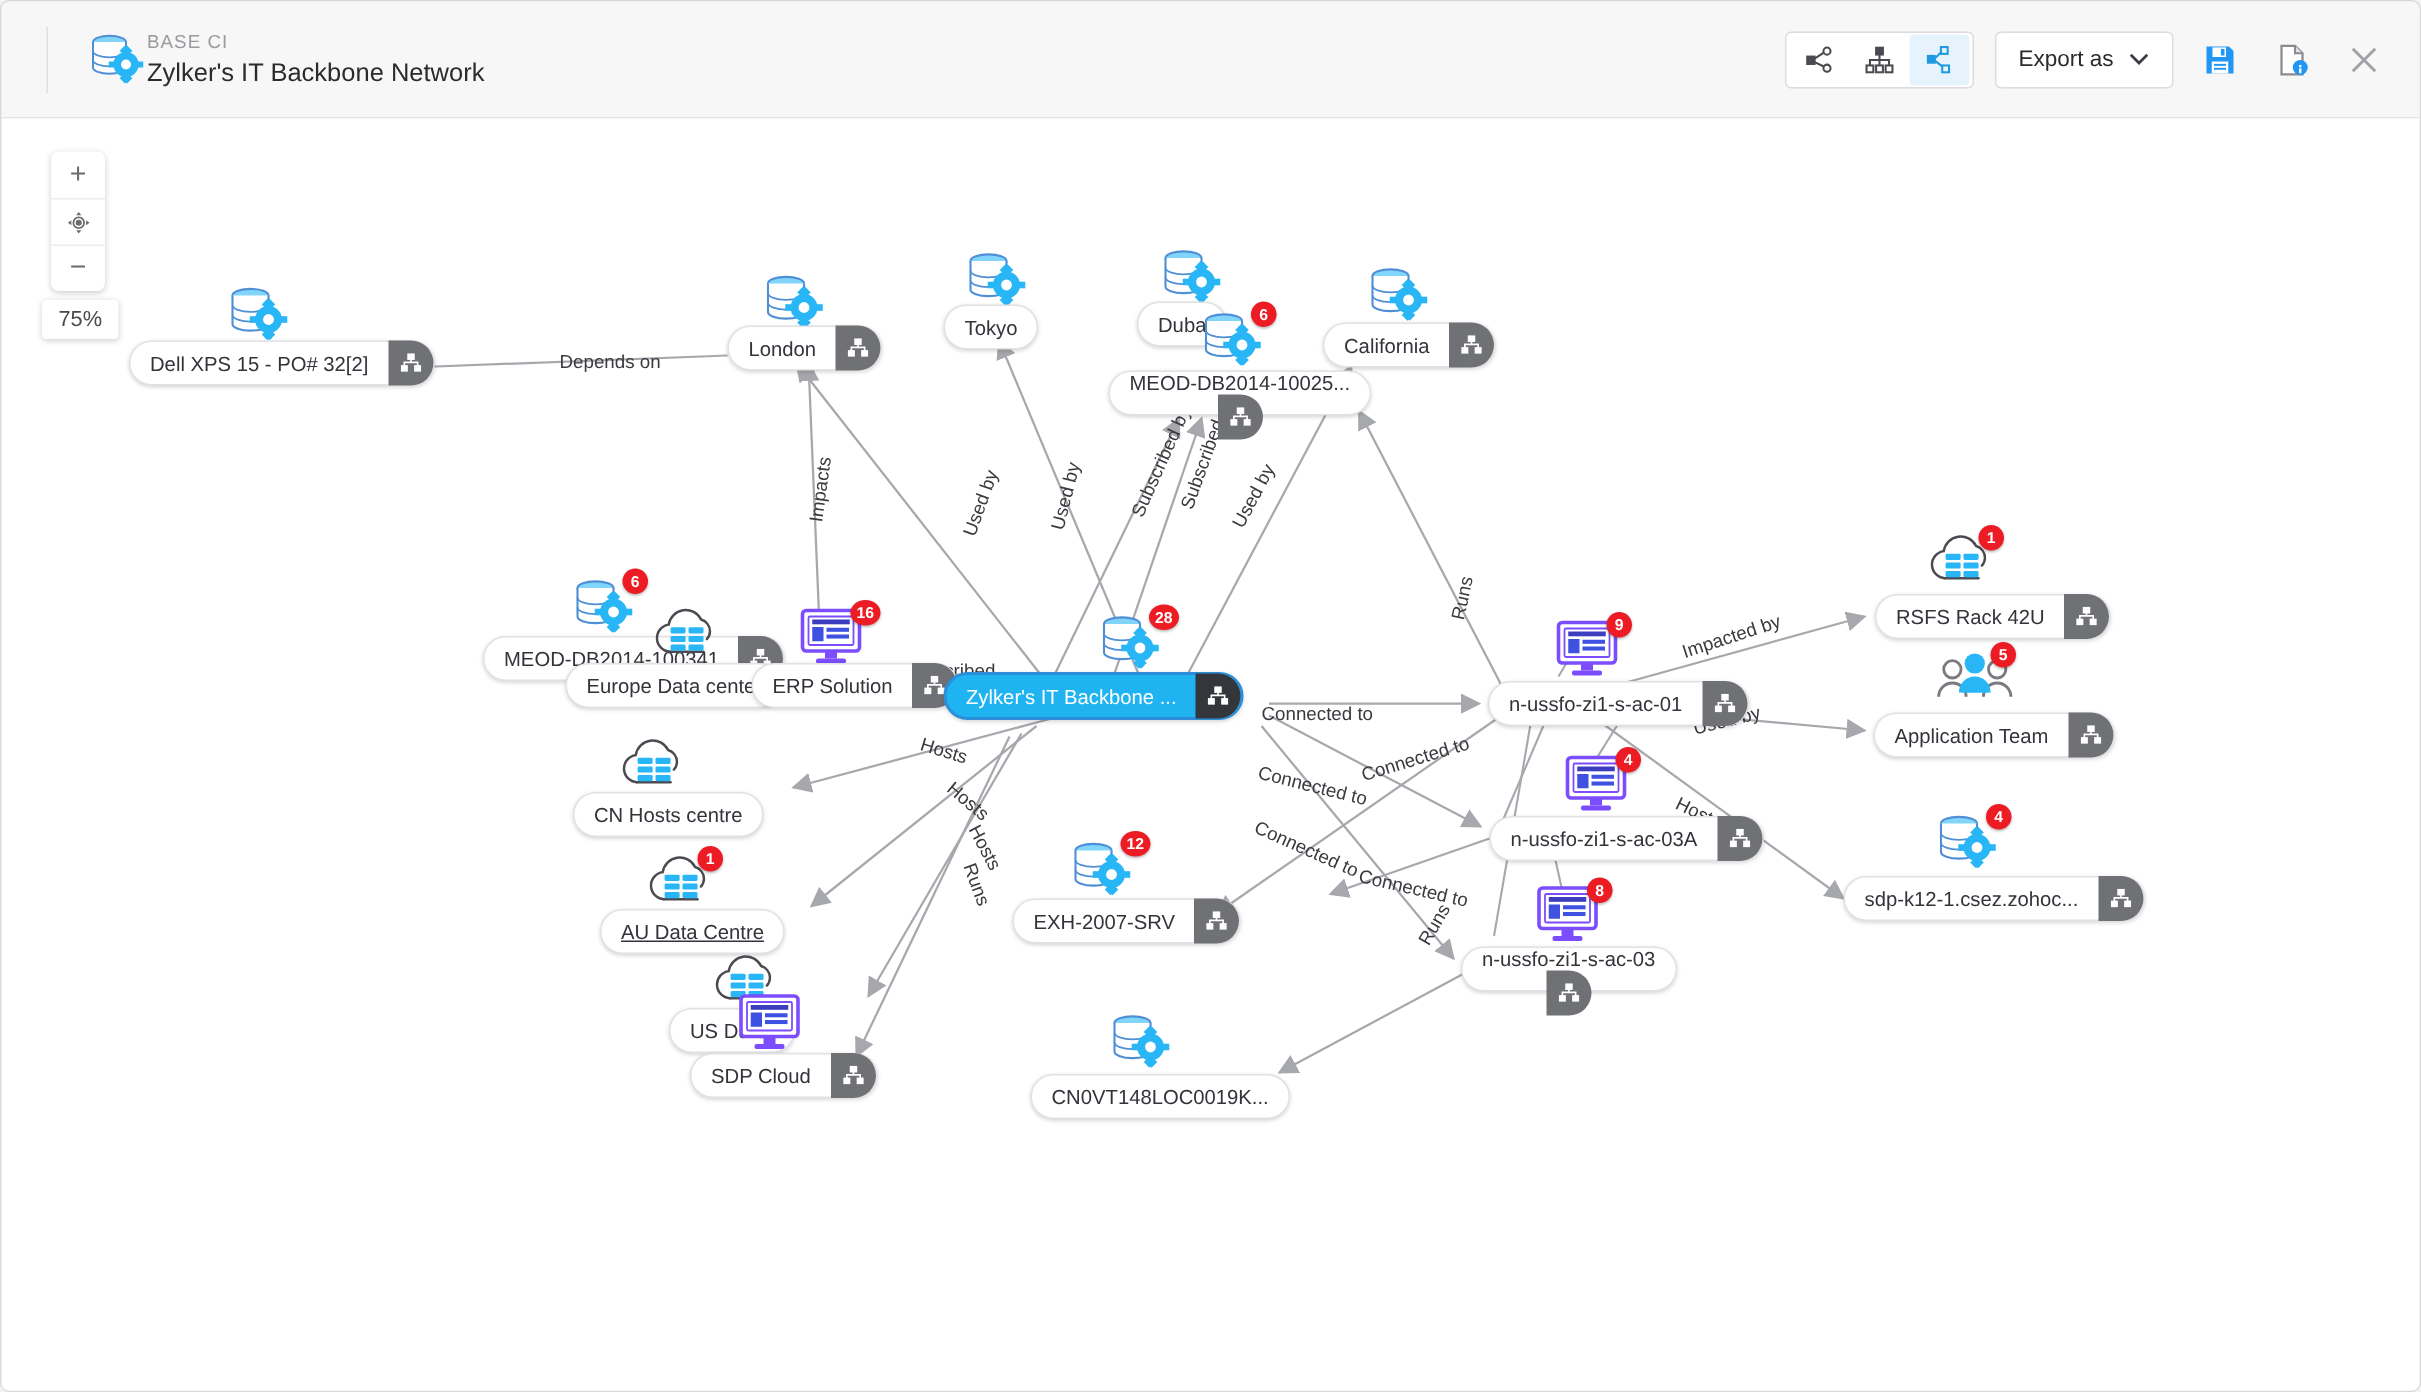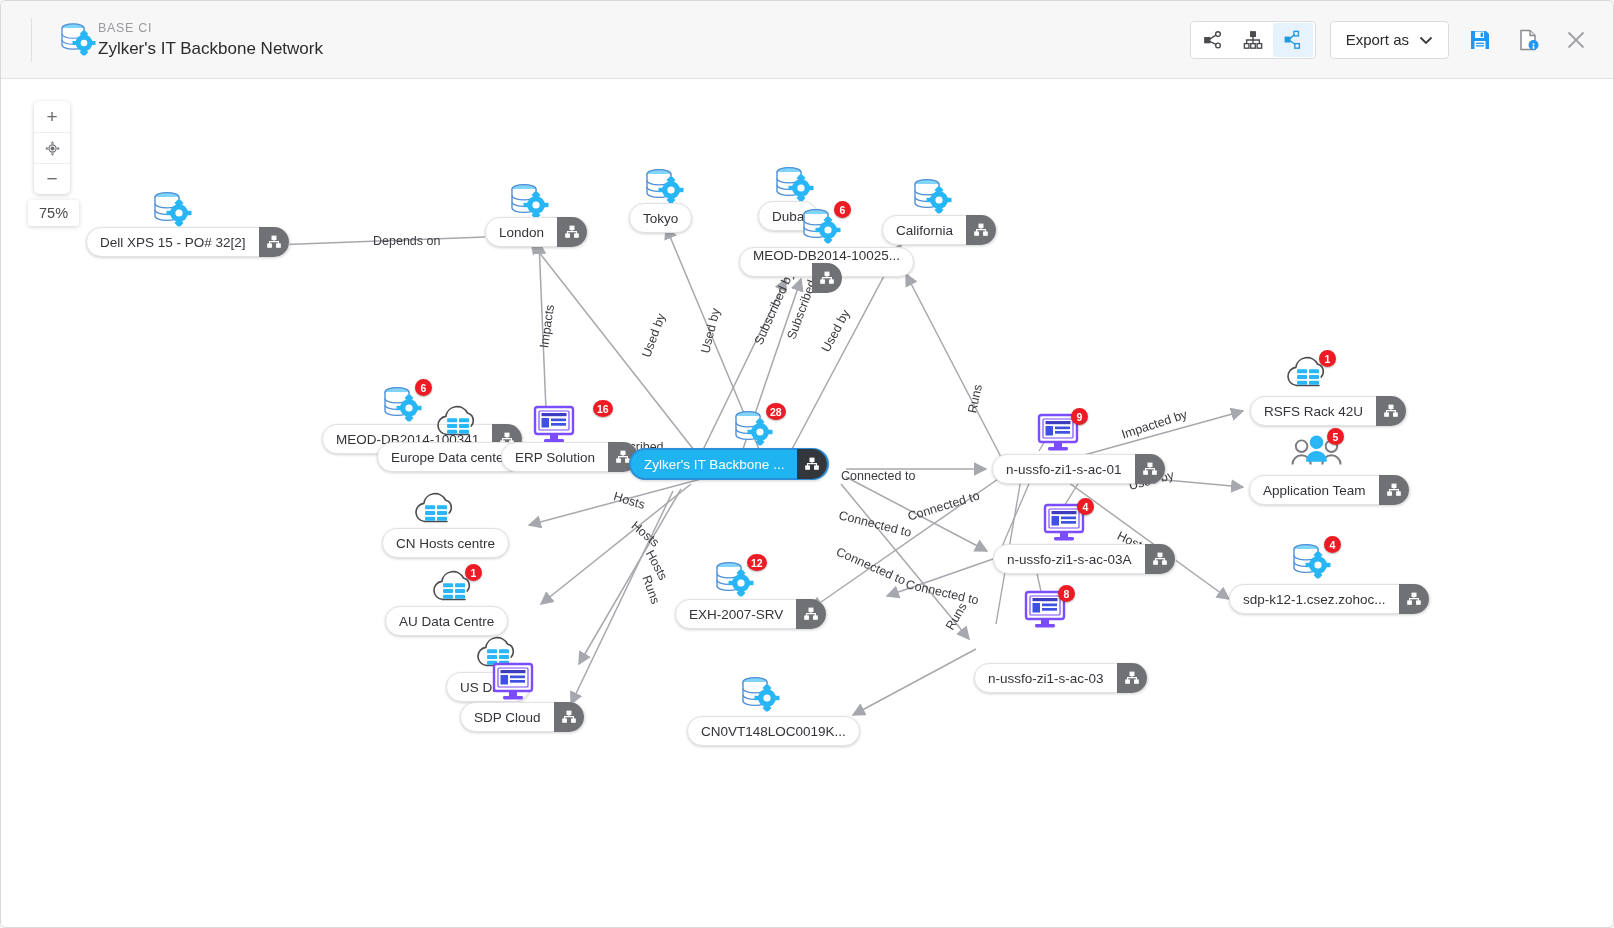--- a/index.html
+++ b/index.html
@@ -551,21 +551,21 @@
         </div>
         <div class="nodeicon" style="left: 530px; top: 324px;"><svg viewBox="0 0 46 44" width="46" height="44">
       <rect x="4" y="4" width="38" height="27" rx="2.5" fill="#fff" stroke="#7c4dff" stroke-width="2.4"></rect>
       <rect x="8" y="8" width="30" height="19" rx="1" fill="#fff" stroke="#7c4dff" stroke-width="1.2"></rect>
       <rect x="10.5" y="10" width="25" height="3.2" fill="#3d3dbf"></rect>
       <rect x="10.5" y="15" width="7.5" height="9.5" fill="#3f51e0"></rect>
       <rect x="20" y="15.5" width="15" height="2.7" fill="#3f51e0"></rect>
       <rect x="20" y="20" width="15" height="2.7" fill="#3f51e0"></rect>
       <rect x="19" y="31" width="8" height="5" fill="#7c4dff"></rect>
       <rect x="13" y="36" width="20" height="3.4" rx="1.4" fill="#7c4dff"></rect>
-    </svg><div class="badge" style="left: 36px; top: -3px; margin-left: 26px;">16</div></div>
+    </svg><div class="badge" style="left: 36px; top: -3px;">16</div></div>
         <div class="pill" style="left: 500px; top: 363px;">
           <span class="lbl">ERP Solution</span>
           <span class="expander">
             <svg viewBox="0 0 18 18" width="14" height="14" fill="none" stroke="#ffffff" stroke-width="1.4">
     <rect x="6.5" y="1.5" width="5" height="4.2" fill="#fff"></rect>
     <rect x="1" y="11.5" width="4.6" height="4.2" fill="#fff"></rect>
     <rect x="12.4" y="11.5" width="4.6" height="4.2" fill="#fff"></rect>
     <path d="M9 5.7 v2.8 M3.3 11.5 v-3 h11.4 v3"></path>
   </svg>
           </span>
@@ -620,21 +620,21 @@
       <path d="M36.5 34 H13" fill="none" stroke="#4a4a50" stroke-width="1.7" stroke-linecap="round"></path>
       <g fill="#29b6f6">
         <rect x="13.5" y="17" width="10.5" height="4.3" rx="1"></rect>
               <rect x="26" y="17" width="10.5" height="4.3" rx="1"></rect>
         <rect x="13.5" y="23" width="10.5" height="4.3" rx="1"></rect>
               <rect x="26" y="23" width="10.5" height="4.3" rx="1"></rect>
         <rect x="13.5" y="29" width="10.5" height="4.3" rx="1"></rect>
               <rect x="26" y="29" width="10.5" height="4.3" rx="1"></rect>
       </g>
           </svg><div class="badge" style="left: 36px; top: -3px;">1</div></div>
-        <div class="pill" style="left: 384px; top: 527px;">
+        <div class="pill" style="left: 399px; top: 527px; text-decoration: underline;">
           <span class="lbl">AU Data Centre</span>
         </div>
         <div class="nodeicon" style="left: 472px; top: 554px;"><svg viewBox="0 0 52 44" width="52" height="42">
       <path d="M13 34 a9.5 9.5 0 0 1 -0.8 -18.9 a12 12 0 0 1 22.6 -3.6 a8.6 8.6 0 0 1 6.2 8.2 a8 8 0 0 1 -2.2 5.5" fill="none" stroke="#4a4a50" stroke-width="1.7" stroke-linecap="round"></path>
       <path d="M36.5 34 H13" fill="none" stroke="#4a4a50" stroke-width="1.7" stroke-linecap="round"></path>
       <g fill="#29b6f6">
         <rect x="13.5" y="17" width="10.5" height="4.3" rx="1"></rect>
               <rect x="26" y="17" width="10.5" height="4.3" rx="1"></rect>
         <rect x="13.5" y="23" width="10.5" height="4.3" rx="1"></rect>
               <rect x="26" y="23" width="10.5" height="4.3" rx="1"></rect>
@@ -763,21 +763,21 @@
         <div class="nodeicon" style="left: 1021px; top: 509px;"><svg viewBox="0 0 46 44" width="46" height="44">
       <rect x="4" y="4" width="38" height="27" rx="2.5" fill="#fff" stroke="#7c4dff" stroke-width="2.4"></rect>
       <rect x="8" y="8" width="30" height="19" rx="1" fill="#fff" stroke="#7c4dff" stroke-width="1.2"></rect>
       <rect x="10.5" y="10" width="25" height="3.2" fill="#3d3dbf"></rect>
       <rect x="10.5" y="15" width="7.5" height="9.5" fill="#3f51e0"></rect>
       <rect x="20" y="15.5" width="15" height="2.7" fill="#3f51e0"></rect>
       <rect x="20" y="20" width="15" height="2.7" fill="#3f51e0"></rect>
       <rect x="19" y="31" width="8" height="5" fill="#7c4dff"></rect>
       <rect x="13" y="36" width="20" height="3.4" rx="1.4" fill="#7c4dff"></rect>
     </svg><div class="badge" style="left: 36px; top: -3px;">8</div></div>
-        <div class="pill" style="left: 973px; top: 584px;">
+        <div class="pill" style="left: 973px; top: 552px; flex-direction: column;">
           <span class="lbl">n-ussfo-zi1-s-ac-03</span>
           <span class="expander">
             <svg viewBox="0 0 18 18" width="14" height="14" fill="none" stroke="#ffffff" stroke-width="1.4">
     <rect x="6.5" y="1.5" width="5" height="4.2" fill="#fff"></rect>
     <rect x="1" y="11.5" width="4.6" height="4.2" fill="#fff"></rect>
     <rect x="12.4" y="11.5" width="4.6" height="4.2" fill="#fff"></rect>
     <path d="M9 5.7 v2.8 M3.3 11.5 v-3 h11.4 v3"></path>
   </svg>
           </span>
         </div>

